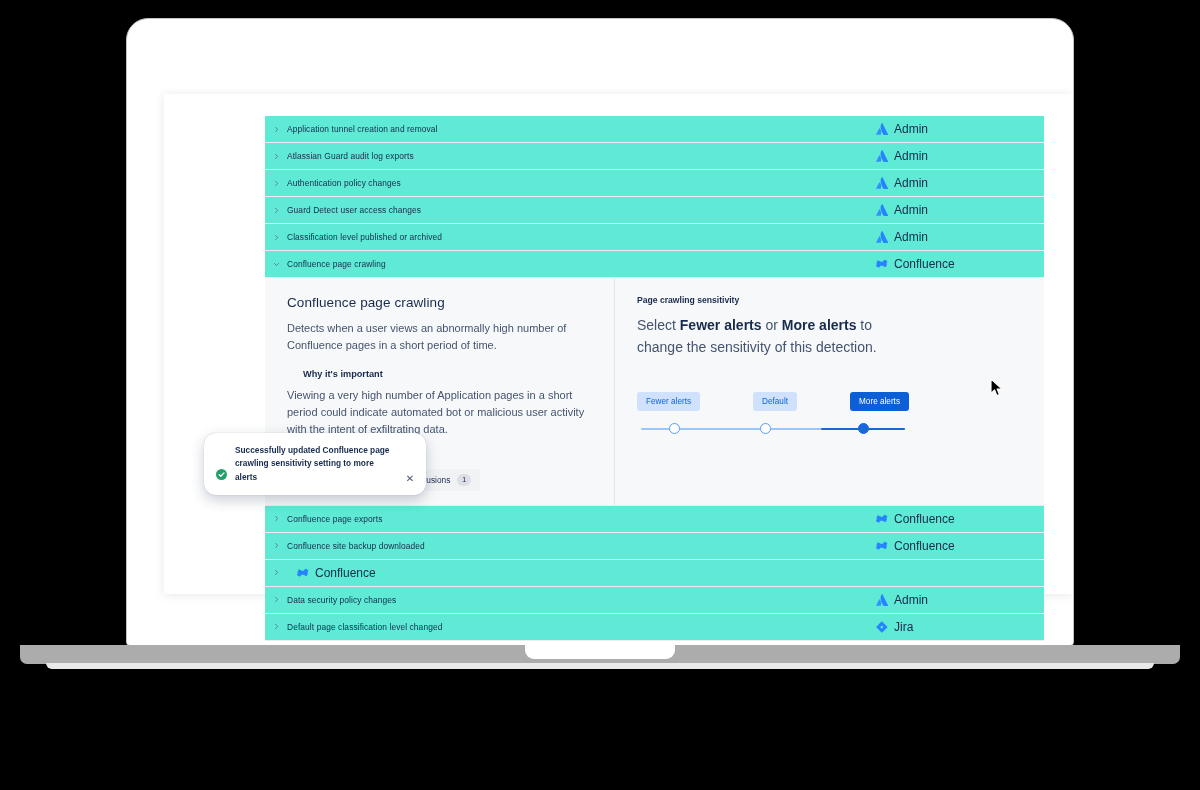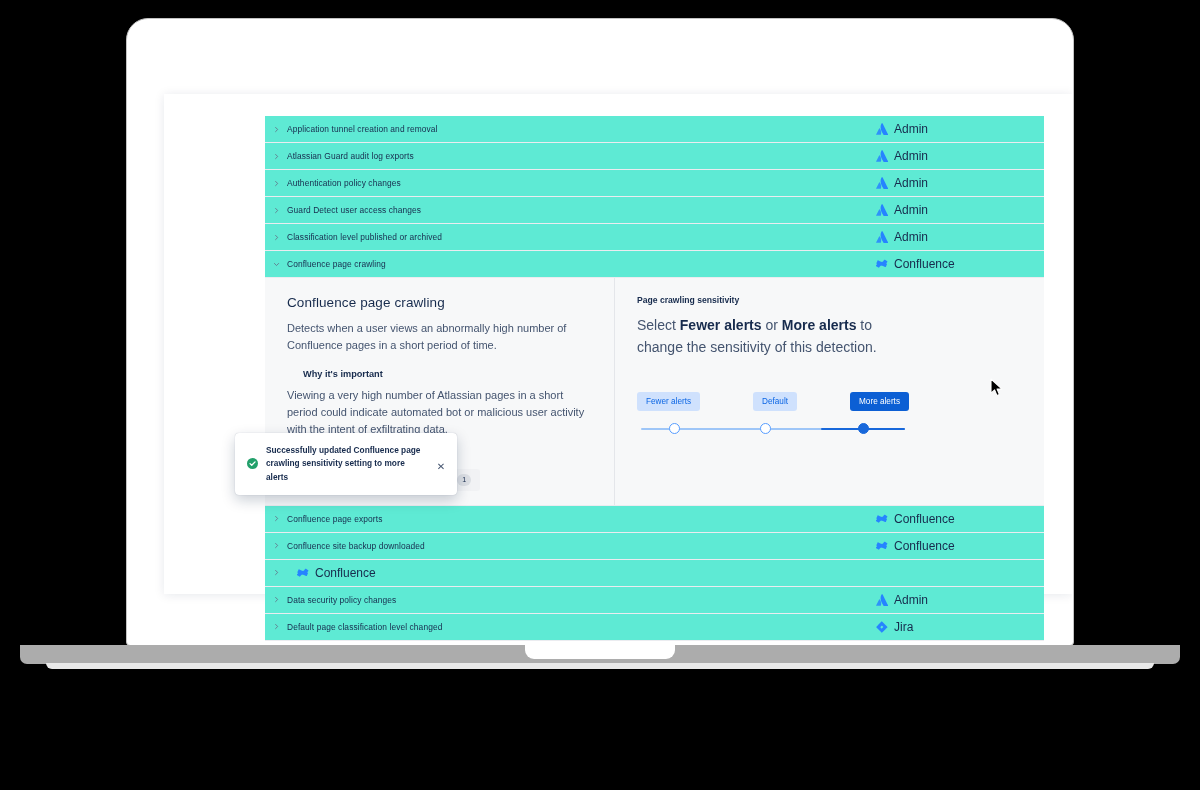--- a/index.html
+++ b/index.html
@@ -237,28 +237,27 @@
   }
   .knob.hollow { background: #ffffff; border: 1.6px solid #579dff; }
   .knob.filled { background: #1868db; border: 1.6px solid #1868db; }
 
   
   #toast {
     position: absolute;
     left: 76px; top: 413px;
     width: 222px;
     background: #ffffff;
-    border-radius: 4px;
+    border-radius: 12px;
     box-shadow: 0 5px 14px rgba(9,30,66,0.22), 0 0 1px rgba(9,30,66,0.3);
     padding: 11px 10px 11px 12px;
     display: flex;
-    align-items: center;
+    align-items: flex-end;
     gap: 8px;
     z-index: 20;
-    margin-left: 31px;
   }
   #toast-icon { flex: 0 0 11px; margin-top: 1px; }
   #toast-text {
     flex: 1 1 auto;
     font-size: 8.3px;
     line-height: 1.6;
     color: #172b4d;
     font-weight: bold;
     padding-right: 4px;
   }
@@ -393,21 +392,21 @@
                 </svg>
               </span>
               <span class="prod-label">Confluence</span>
             </span>
           </div>
           <div id="detail-panel">
             <div id="detail-left">
               <div id="detail-title">Confluence page crawling</div>
               <div class="det-para">Detects when a user views an abnormally high number of Confluence pages in a short period of time.</div>
               <div id="detail-subtitle">Why it's important</div>
-              <div class="det-para">Viewing a very high number of Atlassian pages in a short period could indicate automated bot or malicious user activity with the intent of exfiltrating data.</div>
+              <div class="det-para">Viewing a very high number of Application pages in a short period could indicate automated bot or malicious user activity with the intent of exfiltrating data.</div>
               <div id="detail-actions">
                 <button class="action-btn">
                   <span>View alerts</span>
                   <span class="action-count">25</span>
                 </button>
                 <button class="action-btn">
                   <span>View exclusions</span>
                   <span class="action-count">1</span>
                 </button>
               </div>

